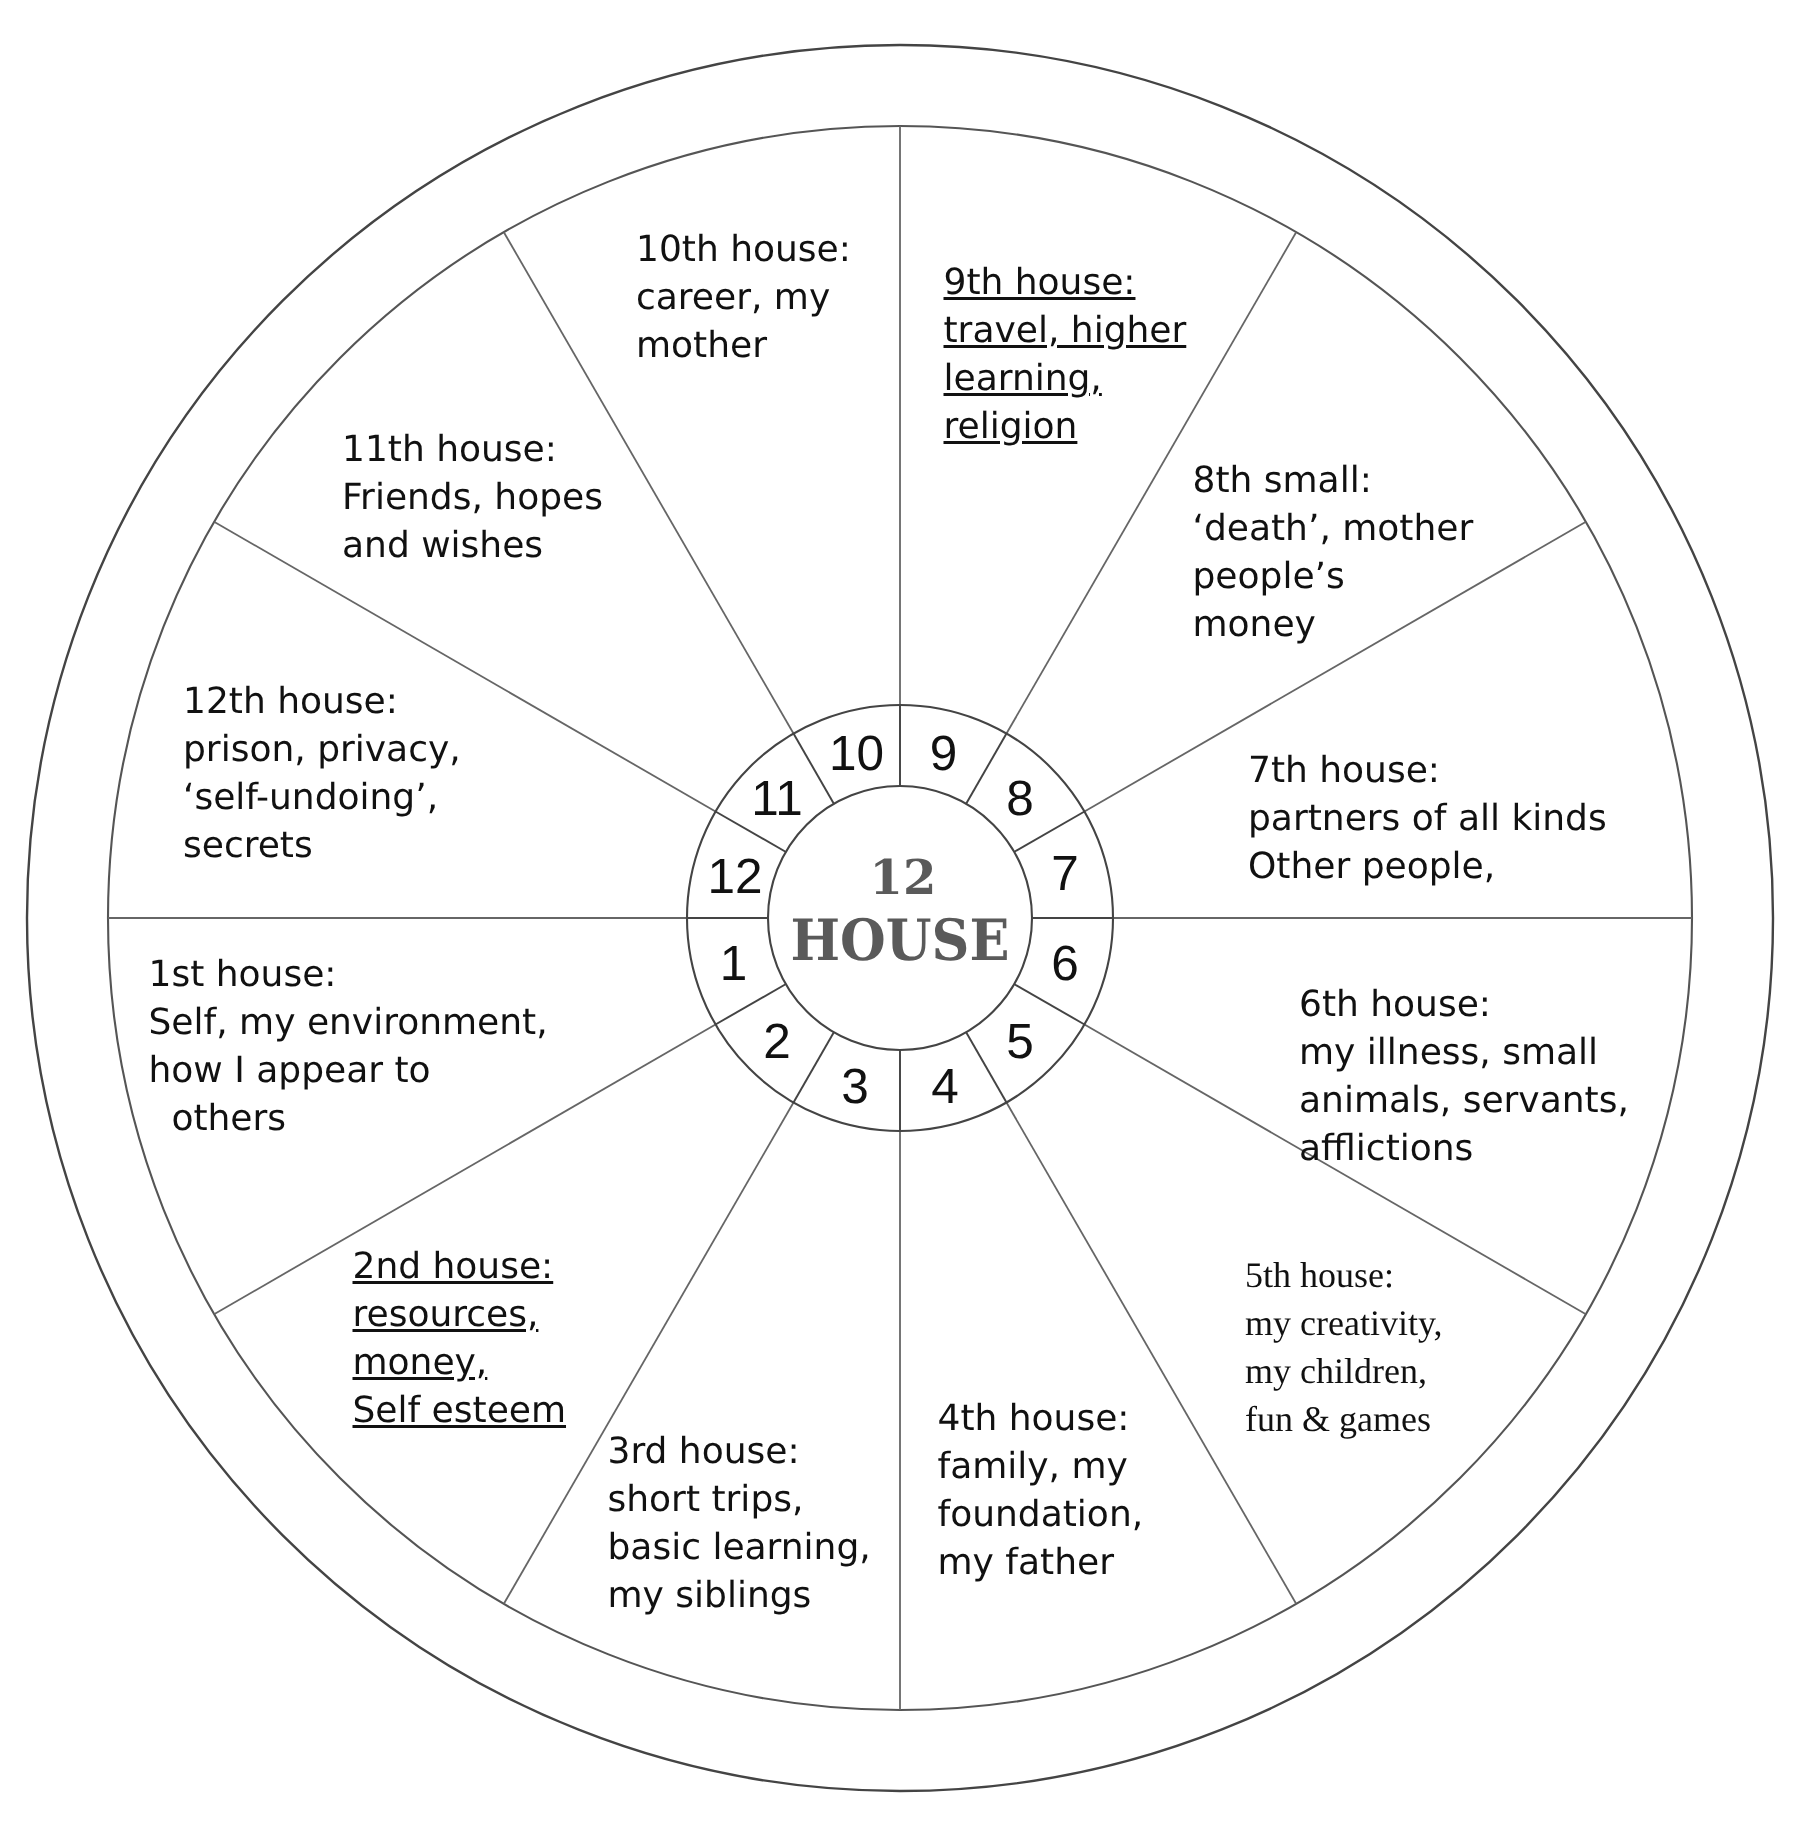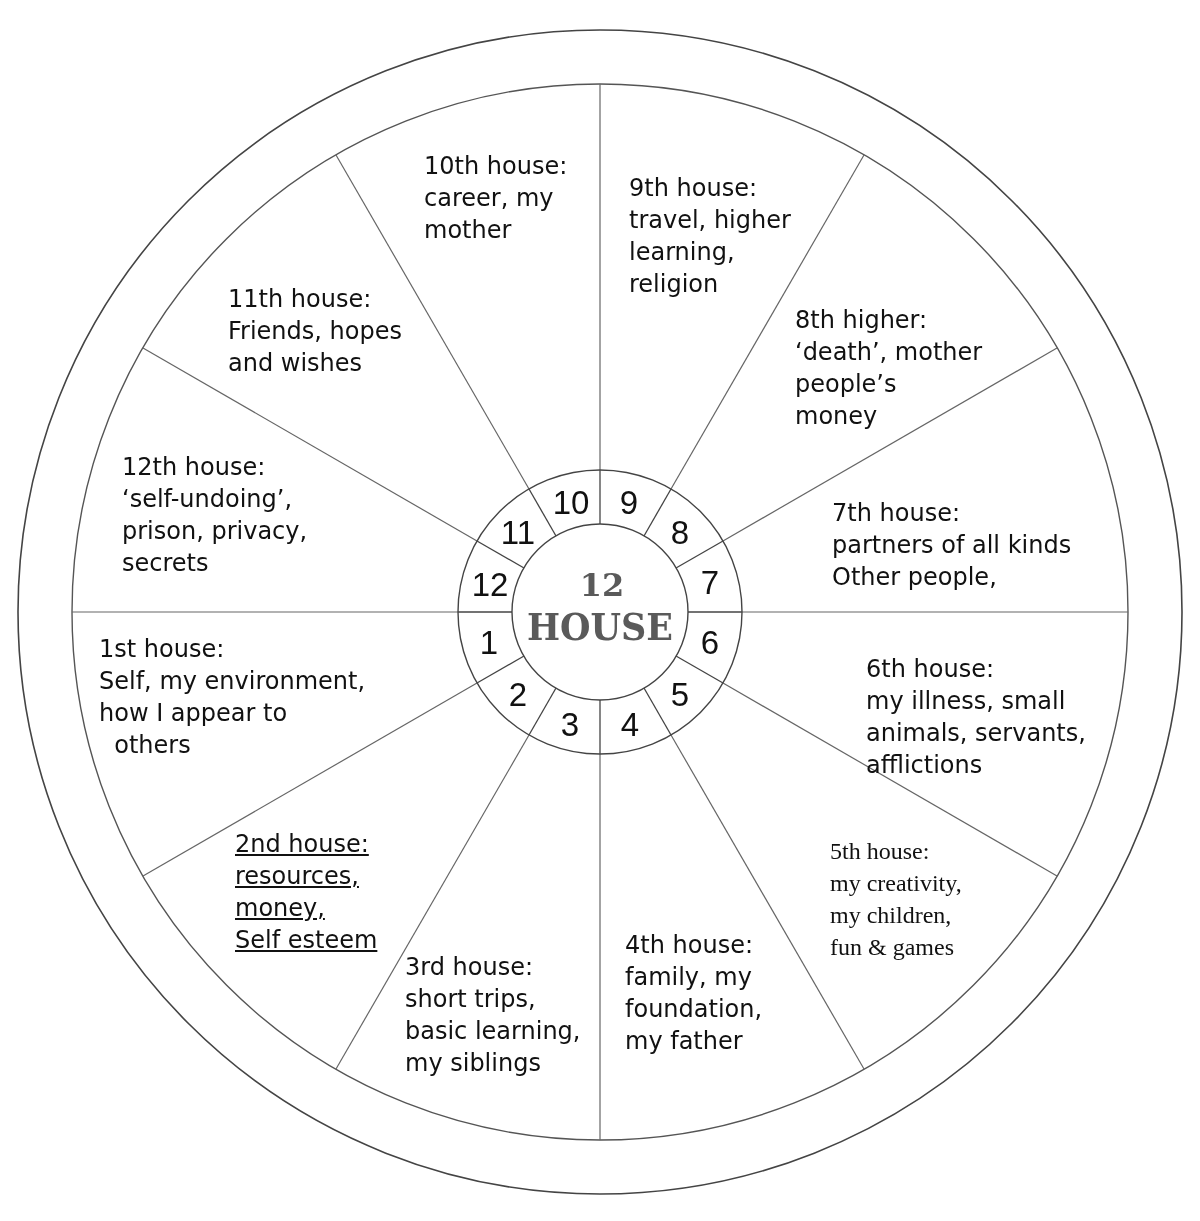--- a/index.html
+++ b/index.html
@@ -61,27 +61,27 @@
   <text class="num" x="571" y="502">10</text>
   <text class="num" x="518" y="532">11</text>
   <text class="num" x="490" y="584">12</text>
 
   <text class="center-text" x="602" y="596" font-size="32">12</text>
   <text class="center-text" x="600" y="640" font-size="38" textLength="146" lengthAdjust="spacingAndGlyphs">HOUSE</text>
 </svg>
 
 <div class="label" style="left:424px;top:150px;"><div>10th house:</div><div>career, my</div><div>mother</div></div>
 
-<div class="label" style="left:629px;top:172px;"><div>9th house:</div><div>travel, higher</div><div>learning,</div><div>religion</div></div>
+<div class="label" style="left:629px;top:172px;text-decoration:underline;"><div>9th house:</div><div>travel, higher</div><div>learning,</div><div>religion</div></div>
 
 <div class="label" style="left:228px;top:283px;"><div>11th house:</div><div>Friends, hopes</div><div>and wishes</div></div>
 
-<div class="label" style="left:795px;top:304px;"><div>8th higher:</div><div>‘death’, mother</div><div>people’s</div><div>money</div></div>
+<div class="label" style="left:795px;top:304px;"><div>8th small:</div><div>‘death’, mother</div><div>people’s</div><div>money</div></div>
 
-<div class="label" style="left:122px;top:451px;"><div>12th house:</div><div>‘self-undoing’,</div><div>prison, privacy,</div><div>secrets</div></div>
+<div class="label" style="left:122px;top:451px;"><div>12th house:</div><div>prison, privacy,</div><div>‘self-undoing’,</div><div>secrets</div></div>
 
 <div class="label" style="left:832px;top:497px;"><div>7th house:</div><div>partners of all kinds</div><div>Other people,</div></div>
 
 <div class="label" style="left:99px;top:633px;"><div>1st house:</div><div>Self, my environment,</div><div>how I appear to</div><div>  others</div></div>
 
 <div class="label" style="left:866px;top:633px;margin-top:20px;"><div>6th house:</div><div>my illness, small</div><div>animals, servants,</div><div>afflictions</div></div>
 
 <div class="label" style="left:235px;top:828px;text-decoration:underline;"><div>2nd house:</div><div>resources,</div><div>money,</div><div>Self esteem</div></div>
 
 <div class="label" style="left:830px;top:835px;font-family:Liberation Serif, serif;"><div>5th house:</div><div>my creativity,</div><div>my children,</div><div>fun &amp; games</div></div>

